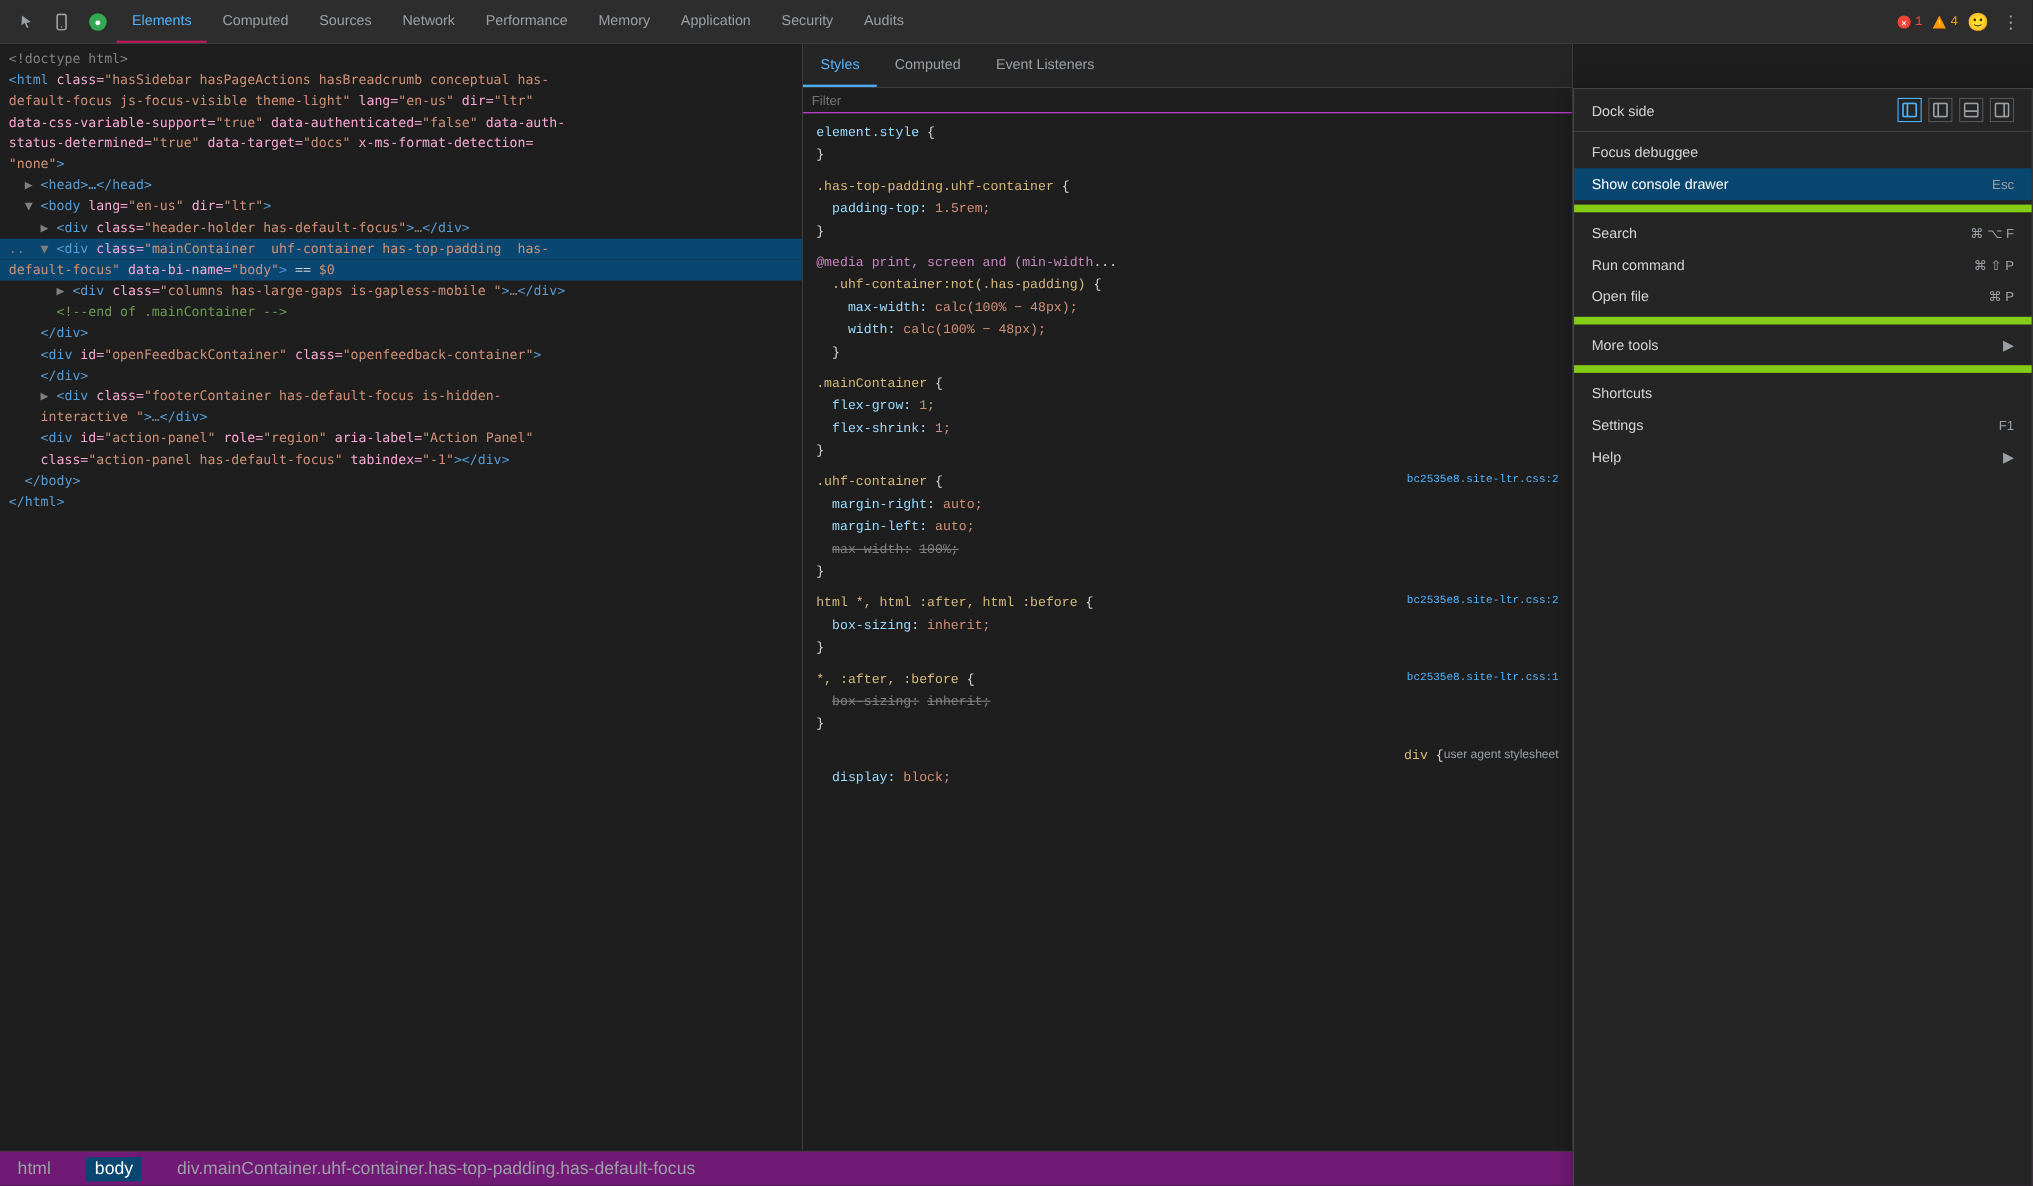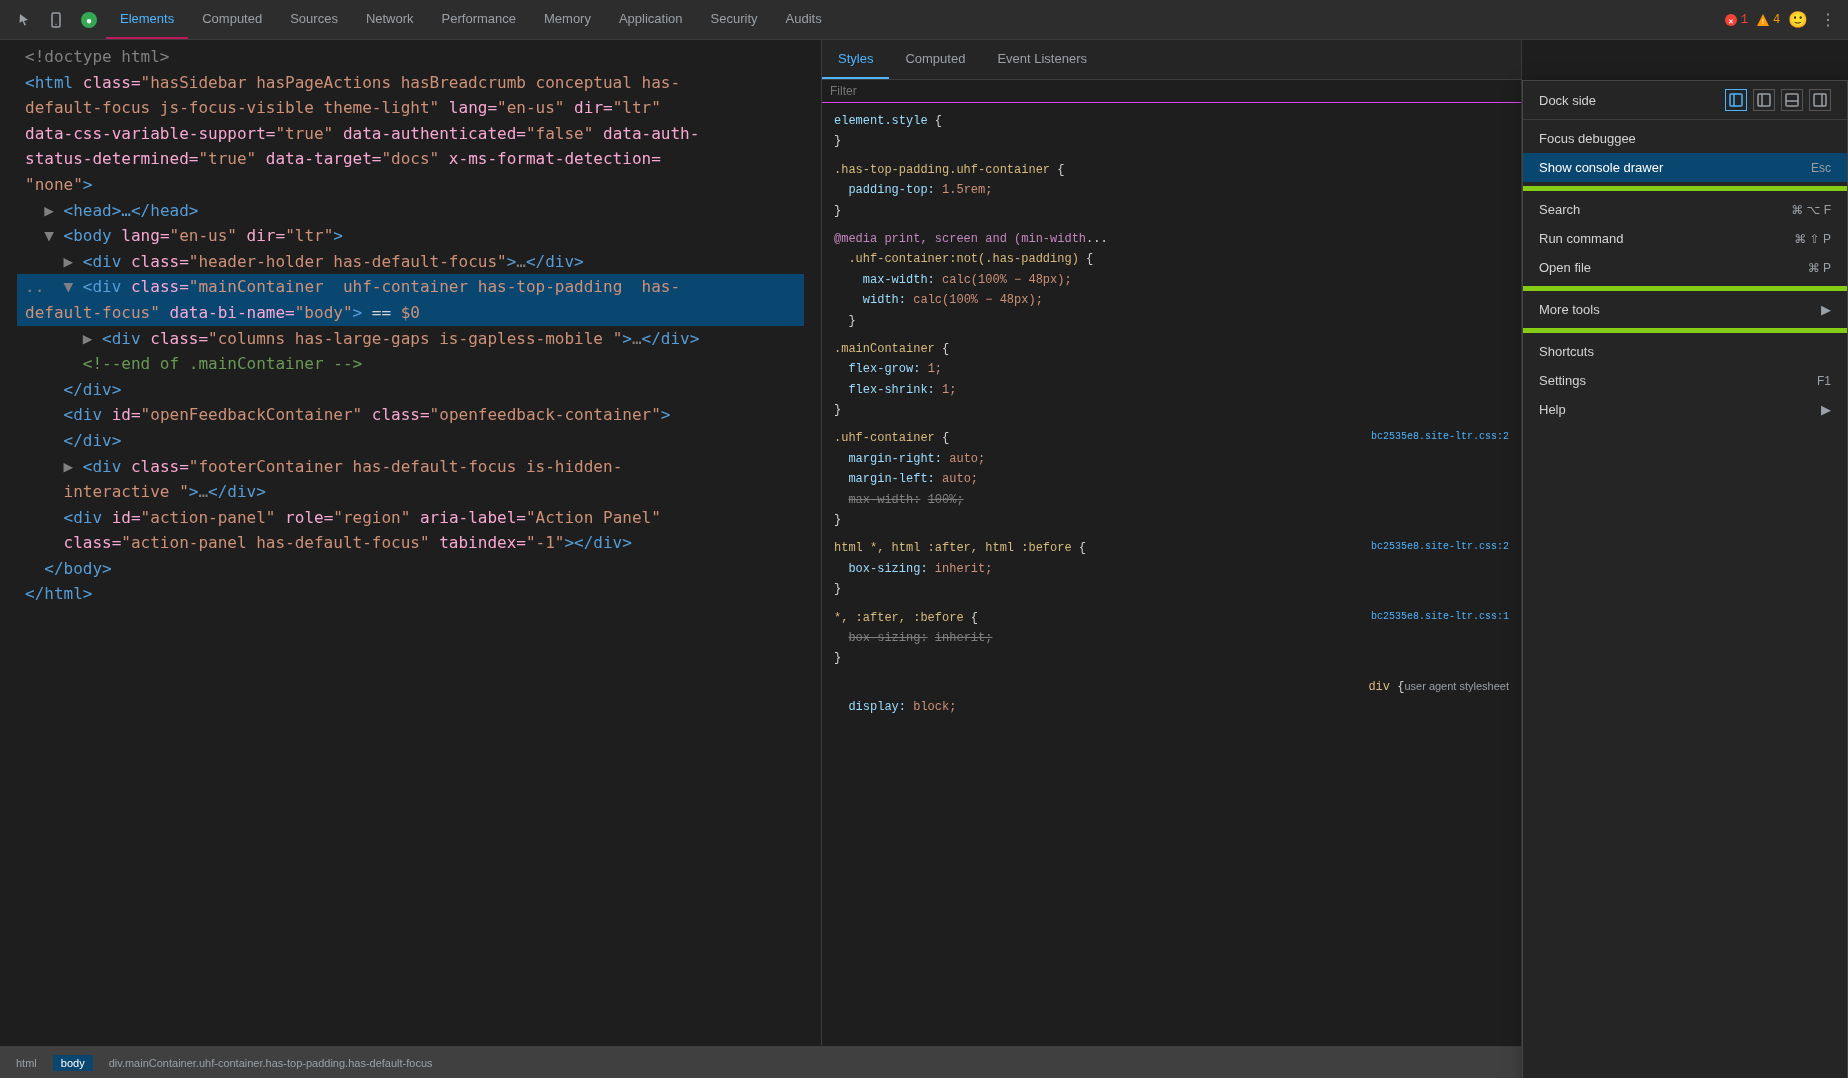--- a/index.html
+++ b/index.html
@@ -64,27 +64,27 @@
     }
 
     
     .main-layout {
       display: flex;
       height: calc(1078px - 40px - 32px);
     }
 
     
     .html-panel {
-      width: 822px;
+      width: 730px;
       background: #1e1e1e;
       border-right: 1px solid #3c3c3c;
       overflow: hidden;
-      padding: 4px 17px;
+      padding: 4px 0;
       color: #d4d4d4;
-      font-size: 16px;
+      font-size: 12px;
       line-height: 1.6;
     }
     .html-line {
       padding: 0 8px;
       white-space: pre;
       font-family: 'Menlo', monospace;
     }
     .html-line.selected {
       background: #094771;
     }
@@ -170,21 +170,21 @@
       background: #252526;
       border: 1px solid #454545;
       box-shadow: 4px 4px 16px rgba(0,0,0,0.5);
       z-index: 100;
       color: #d4d4d4;
       font-family: -apple-system, BlinkMacSystemFont, sans-serif;
       font-size: 13px;
     }
     .menu-section {
       padding: 4px 0;
-      border-bottom: 5px solid #84cc16;
+      border-bottom: 7px solid #84cc16;
     }
     .menu-section:last-child { border-bottom: none; }
     .menu-item {
       display: flex;
       align-items: center;
       justify-content: space-between;
       padding: 7px 16px;
       cursor: pointer;
     }
     .menu-item.highlighted { background: #094771; color: #fff; }
@@ -207,27 +207,27 @@
       display: flex; align-items: center; justify-content: center;
       cursor: pointer;
       font-size: 10px;
       color: #9aa0a6;
     }
     .dock-icon.active { border-color: #4db5ff; color: #4db5ff; }
 
     
     .bottom-bar {
       height: 32px;
-      background: #404040;
+      background: #701a75;
       border-top: 1px solid #3c3c3c;
       display: flex;
       align-items: center;
       padding: 0 8px;
-      gap: 8px;
-      font-size: 11px;
+      gap: 24px;
+      font-size: 16px;
       font-family: -apple-system, BlinkMacSystemFont, sans-serif;
     }
     .breadcrumb-item {
       padding: 2px 8px;
       cursor: pointer;
       color: #9aa0a6;
     }
     .breadcrumb-item.active {
       background: #094771;
       color: #fff;

